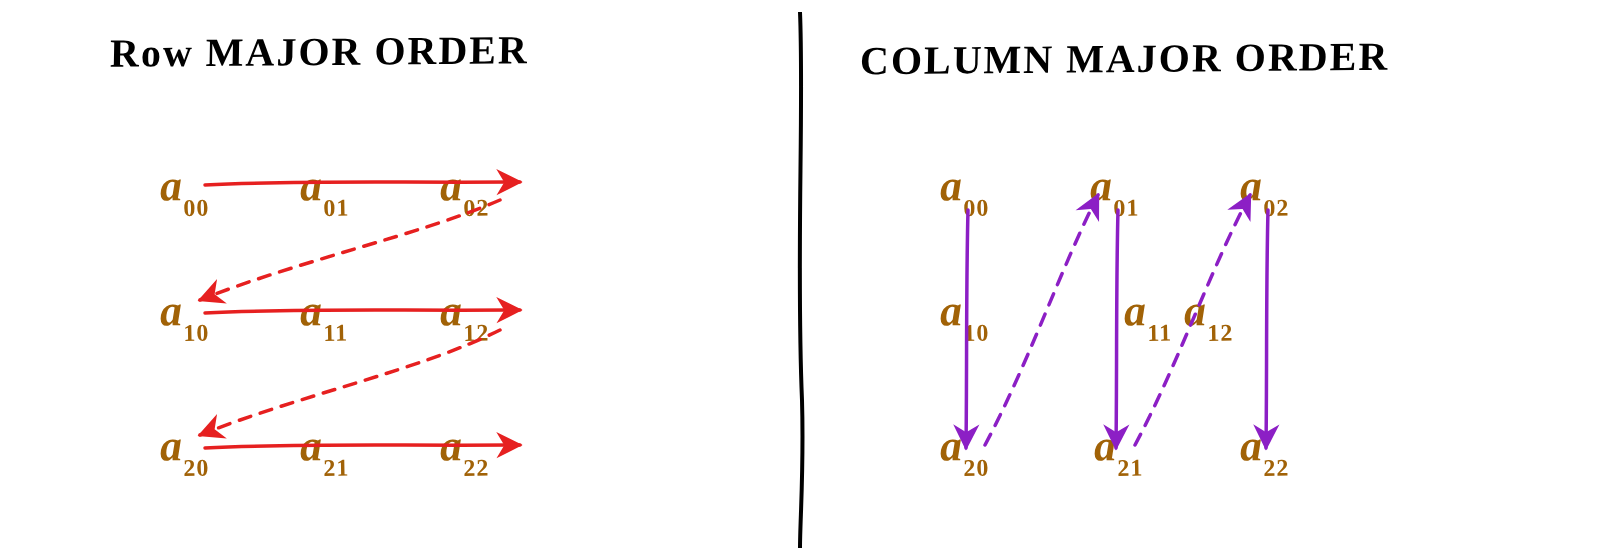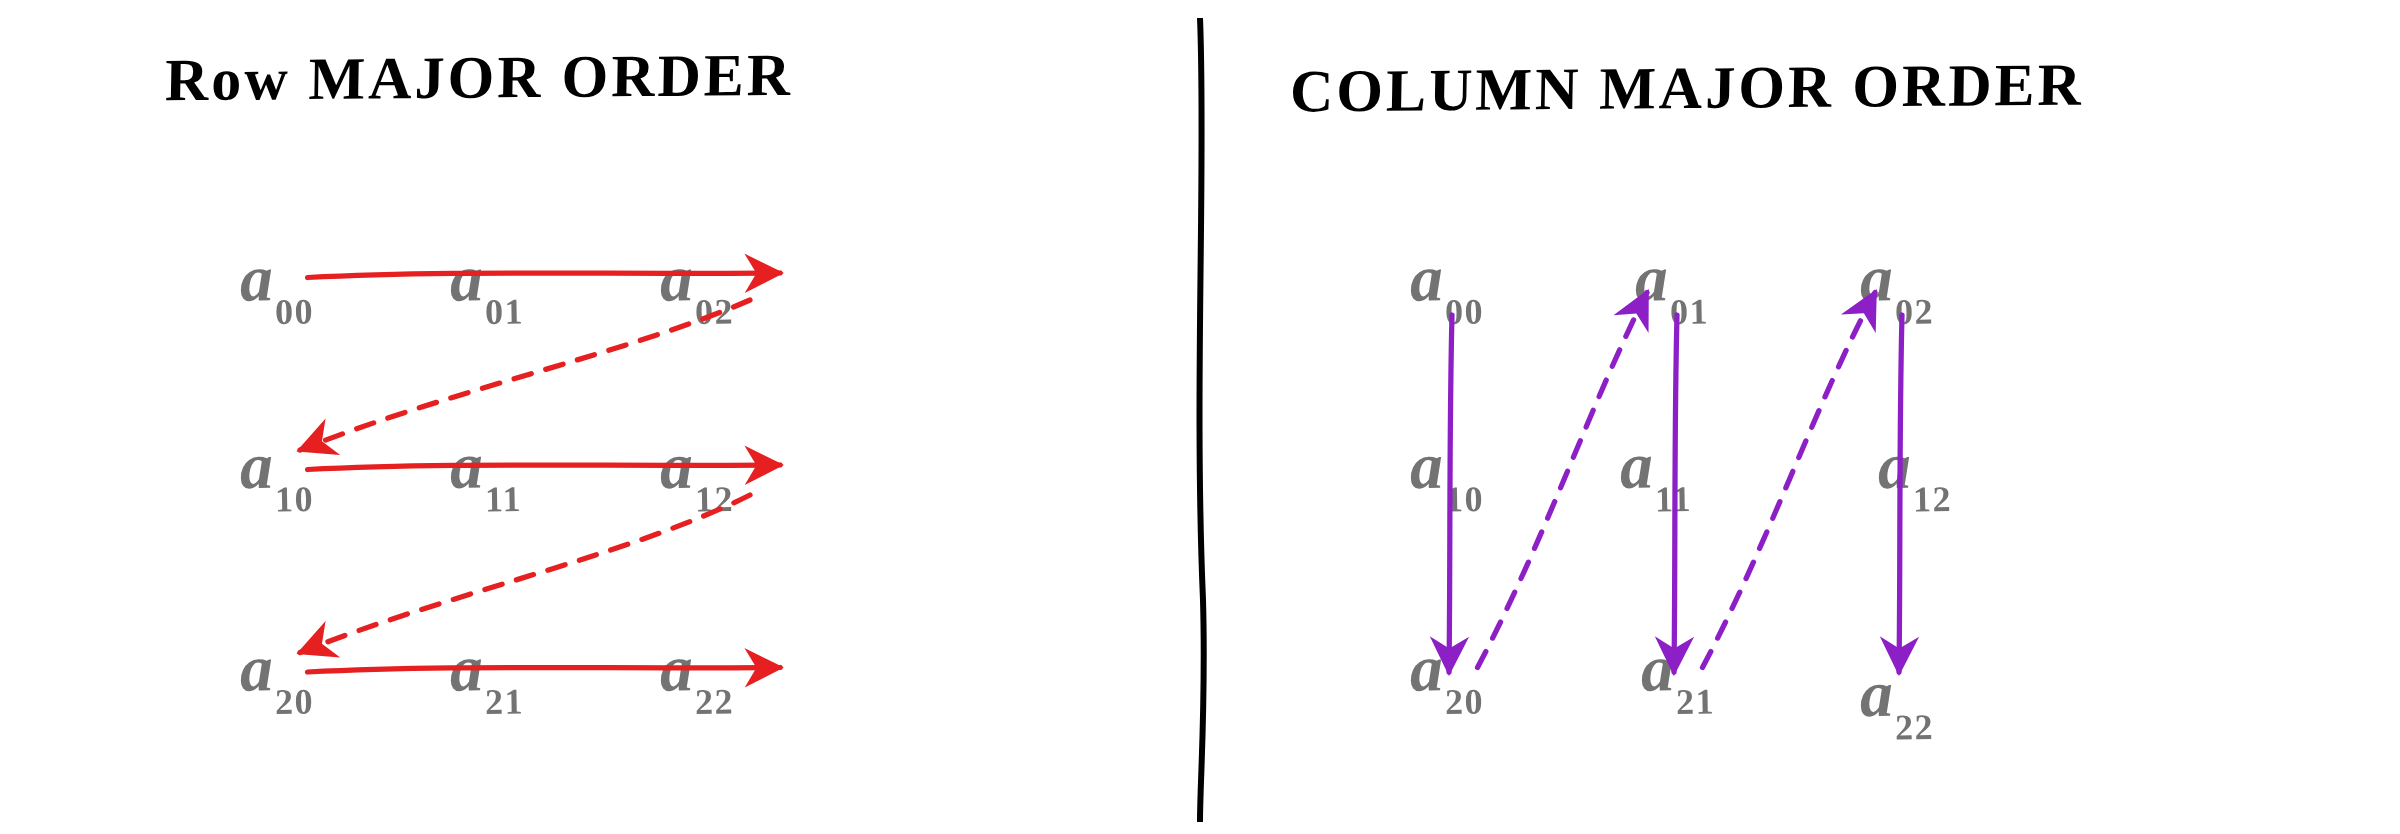--- a/index.html
+++ b/index.html
@@ -17,21 +17,21 @@
     font-size: 40px;
     font-weight: 600;
     color: #000;
     letter-spacing: 2px;
     transform: skew(-1deg, -0.5deg);
   }
   .cell {
     position: absolute;
     font-size: 44px;
     font-weight: 700;
-    color: #737373;
+    color: #a16207;
     font-style: italic;
     transform: rotate(-1deg);
   }
   .cell sub {
     font-size: 24px;
     font-weight: 700;
     margin-left: 1px;
     font-style: normal;
     letter-spacing: 1px;
     position: relative;
@@ -87,34 +87,34 @@
 <div class="cell" style="left:1090px; top:160px;">
   <span>a</span><sub>01</sub>
 </div>
 <div class="cell" style="left:1240px; top:160px;">
   <span>a</span><sub>02</sub>
 </div>
 
 <div class="cell" style="left:940px; top:285px;">
   <span>a</span><sub>10</sub>
 </div>
-<div class="cell" style="left:1080px; top:285px;">
+<div class="cell" style="left:1124px; top:285px;">
   <span>a</span><sub>11</sub>
 </div>
-<div class="cell" style="left:1252px; top:285px;">
+<div class="cell" style="left:1184px; top:285px;">
   <span>a</span><sub>12</sub>
 </div>
 
 <div class="cell" style="left:940px; top:420px;">
   <span>a</span><sub>20</sub>
 </div>
 <div class="cell" style="left:1094px; top:420px;">
   <span>a</span><sub>21</sub>
 </div>
-<div class="cell" style="left:1240px; top:437px;text-align:center;">
+<div class="cell" style="left:1240px; top:420px;text-align:center;">
   <span>a</span><sub>22</sub>
 </div>
 
 <svg class="overlay" width="1600" height="556">
   <defs>
     <marker id="arrRed" viewBox="0 0 12 12" refX="10" refY="6" markerWidth="9" markerHeight="9" orient="auto-start-reverse">
       <path d="M1,1 L11,6 L1,11 L4,6 Z" fill="#e62020"></path>
     </marker>
     <marker id="arrPurple" viewBox="0 0 12 12" refX="10" refY="6" markerWidth="9" markerHeight="9" orient="auto-start-reverse">
       <path d="M1,1 L11,6 L1,11 L4,6 Z" fill="#8c1fc5"></path>

